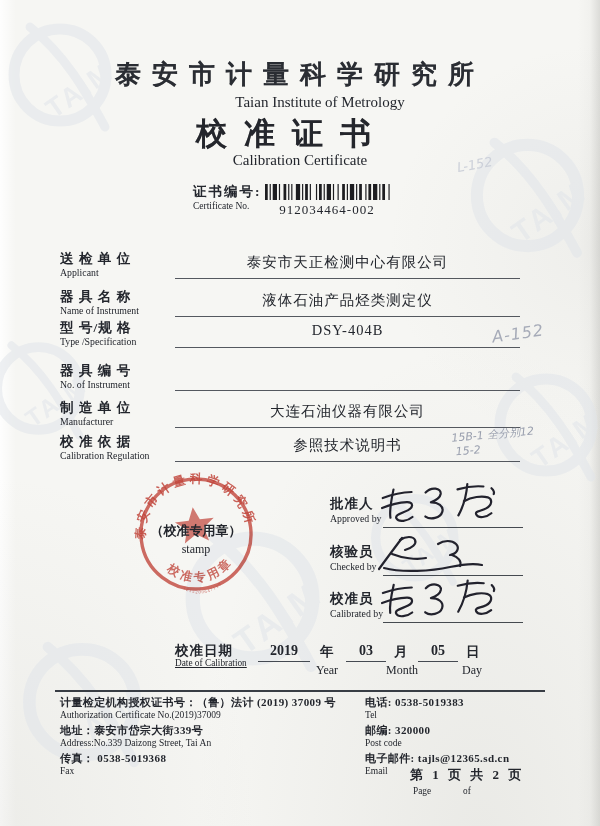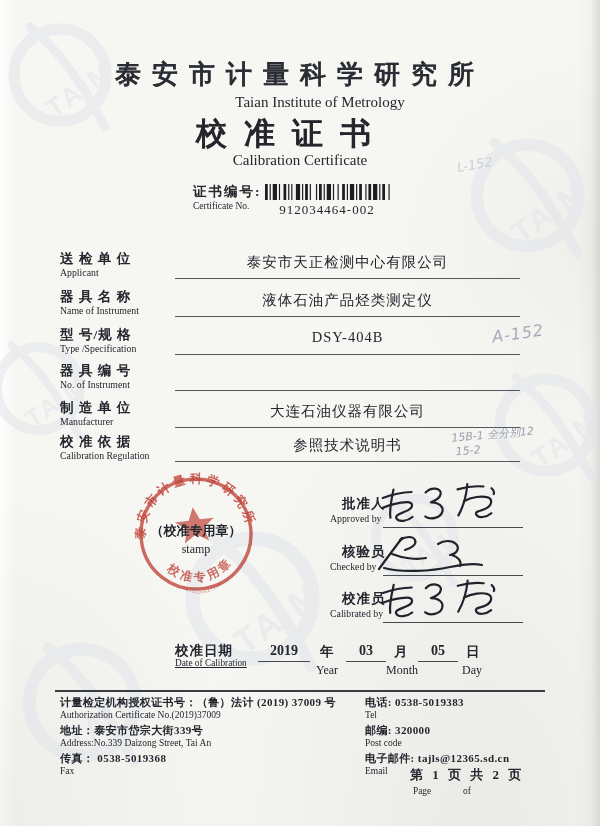--- a/index.html
+++ b/index.html
@@ -24,21 +24,21 @@
   .title-en{top:152px;font-size:15px;}
   .certno-cn{left:193px;top:184px;font-size:13.5px;font-weight:bold;letter-spacing:2px;}
   .certno-en{left:193px;top:201px;font-size:9.5px;}
   .certno-val{left:263px;top:203px;width:128px;text-align:center;font-size:13px;letter-spacing:1px;}
   .frow{position:absolute;left:0;width:600px;height:38px;}
   .lbl-cn{position:absolute;left:60px;top:0;font-size:13.5px;font-weight:bold;letter-spacing:1px;white-space:pre;}
   .lbl-en{position:absolute;left:60px;top:17px;font-size:9.8px;}
   .fval{position:absolute;left:175px;top:3px;width:345px;text-align:center;font-size:14.5px;letter-spacing:1px;}
   .fline{position:absolute;left:175px;top:28px;width:345px;border-top:1.3px solid rgba(55,60,68,.85);}
   .srow{position:absolute;left:0;width:600px;height:46px;}
-  .slbl-cn{position:absolute;left:330px;top:0;font-size:13.5px;font-weight:bold;letter-spacing:1px;margin-left:12px;}
+  .slbl-cn{position:absolute;left:330px;top:0;font-size:13.5px;font-weight:bold;letter-spacing:1px;}
   .slbl-en{position:absolute;left:330px;top:18px;font-size:9.8px;}
   .sline{position:absolute;left:383px;top:32px;width:140px;border-top:1.3px solid rgba(50,55,62,.9);}
   .sig{position:absolute;z-index:3;}
   .sig path{stroke:#22222d;fill:none;stroke-width:2.2px;stroke-linecap:round;stroke-linejoin:round;}
   .drow{position:absolute;left:0;top:642px;width:528px;height:34px;}
   .dlbl-cn{position:absolute;left:175px;top:0;font-size:13.5px;font-weight:bold;letter-spacing:1px;}
   .dlbl-en{position:absolute;left:175px;top:16px;font-size:9.3px;text-decoration:underline;}
   .dval{position:absolute;top:1px;font-size:14px;text-align:center;font-weight:bold;}
   .dunit{position:absolute;top:1px;font-size:13.5px;font-weight:bold;}
   .den{position:absolute;top:21px;font-size:12px;}
@@ -143,21 +143,21 @@
     <div class="lbl-en">Applicant</div>
     <div class="fval">泰安市天正检测中心有限公司</div>
     <div class="fline"></div>
   </div>
   <div class="frow z" style="top:288px">
     <div class="lbl-cn">器 具 名 称</div>
     <div class="lbl-en">Name of Instrument</div>
     <div class="fval">液体石油产品烃类测定仪</div>
     <div class="fline"></div>
   </div>
-  <div class="frow z" style="top:326px">
+  <div class="frow z" style="top:319px">
     <div class="lbl-cn">型 号/规 格</div>
     <div class="lbl-en">Type /Specification</div>
     <div class="fval">DSY-404B</div>
     <div class="fline"></div>
   </div>
   <div class="abs pencil a-type">A-152</div>
   <div class="frow z" style="top:362px">
     <div class="lbl-cn">器 具 编 号</div>
     <div class="lbl-en">No. of Instrument</div>
     <div class="fline"></div>

